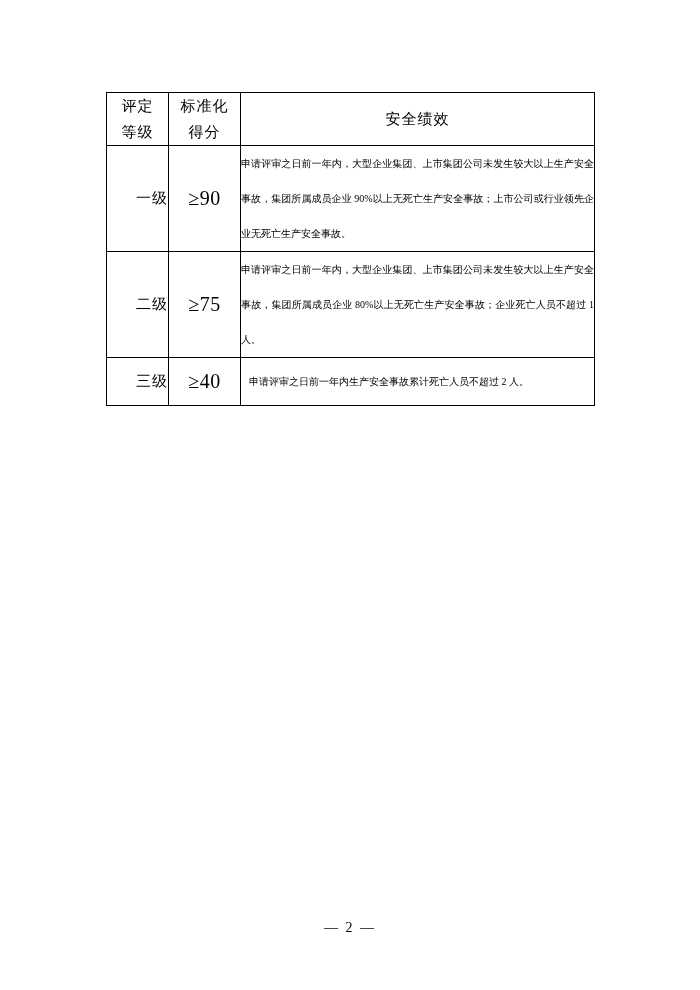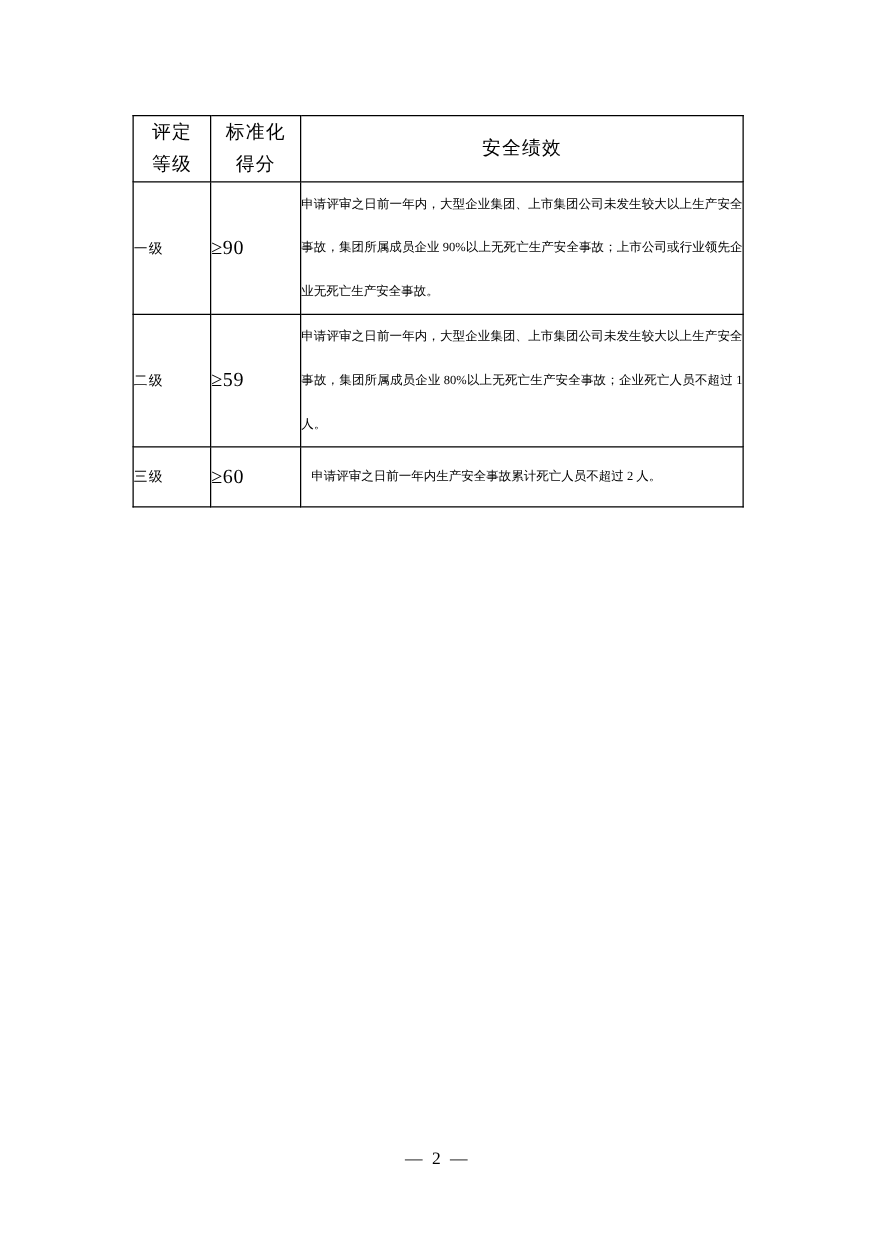--- a/index.html
+++ b/index.html
@@ -47,27 +47,27 @@
   .head-cell {
     text-align: center;
     font-size: 15px;
     line-height: 26px;
     padding: 10px 2px;
     letter-spacing: 1px;
   }
   .head-cell .l2 { display: block; }
 
   .grade-cell {
-    text-align: left;
-    font-size: 11px;
+    text-align: right;
+    font-size: 15px;
     letter-spacing: 1px;
   }
   .score-cell {
-    text-align: left;
-    font-size: 16px;
+    text-align: center;
+    font-size: 20px;
     letter-spacing: 0.5px;
   }
   .perf-cell {
     text-align: justify;
     text-justify: inter-ideograph;
     font-size: 10px;
     line-height: 35px;
     padding: 8px 10px 8px 8px;
   }
   .perf-cell.small-pad {
@@ -126,26 +126,26 @@
         </tr>
       </thead>
       <tbody>
         <tr>
           <td class="grade-cell">一级</td>
           <td class="score-cell">≥90</td>
           <td class="perf-cell">申请评审之日前一年内，大型企业集团、上市集团公司未发生较大以上生产安全事故，集团所属成员企业 90%以上无死亡生产安全事故；上市公司或行业领先企业无死亡生产安全事故。</td>
         </tr>
         <tr>
           <td class="grade-cell">二级</td>
-          <td class="score-cell">≥59</td>
+          <td class="score-cell">≥75</td>
           <td class="perf-cell">申请评审之日前一年内，大型企业集团、上市集团公司未发生较大以上生产安全事故，集团所属成员企业 80%以上无死亡生产安全事故；企业死亡人员不超过 1 人。</td>
         </tr>
         <tr>
           <td class="grade-cell">三级</td>
-          <td class="score-cell">≥60</td>
+          <td class="score-cell">≥40</td>
           <td class="perf-cell small-pad">申请评审之日前一年内生产安全事故累计死亡人员不超过 2 人。</td>
         </tr>
       </tbody>
     </table>
   </div>
 
 
   <div class="footer">— 2 —</div>
 
 </div>

